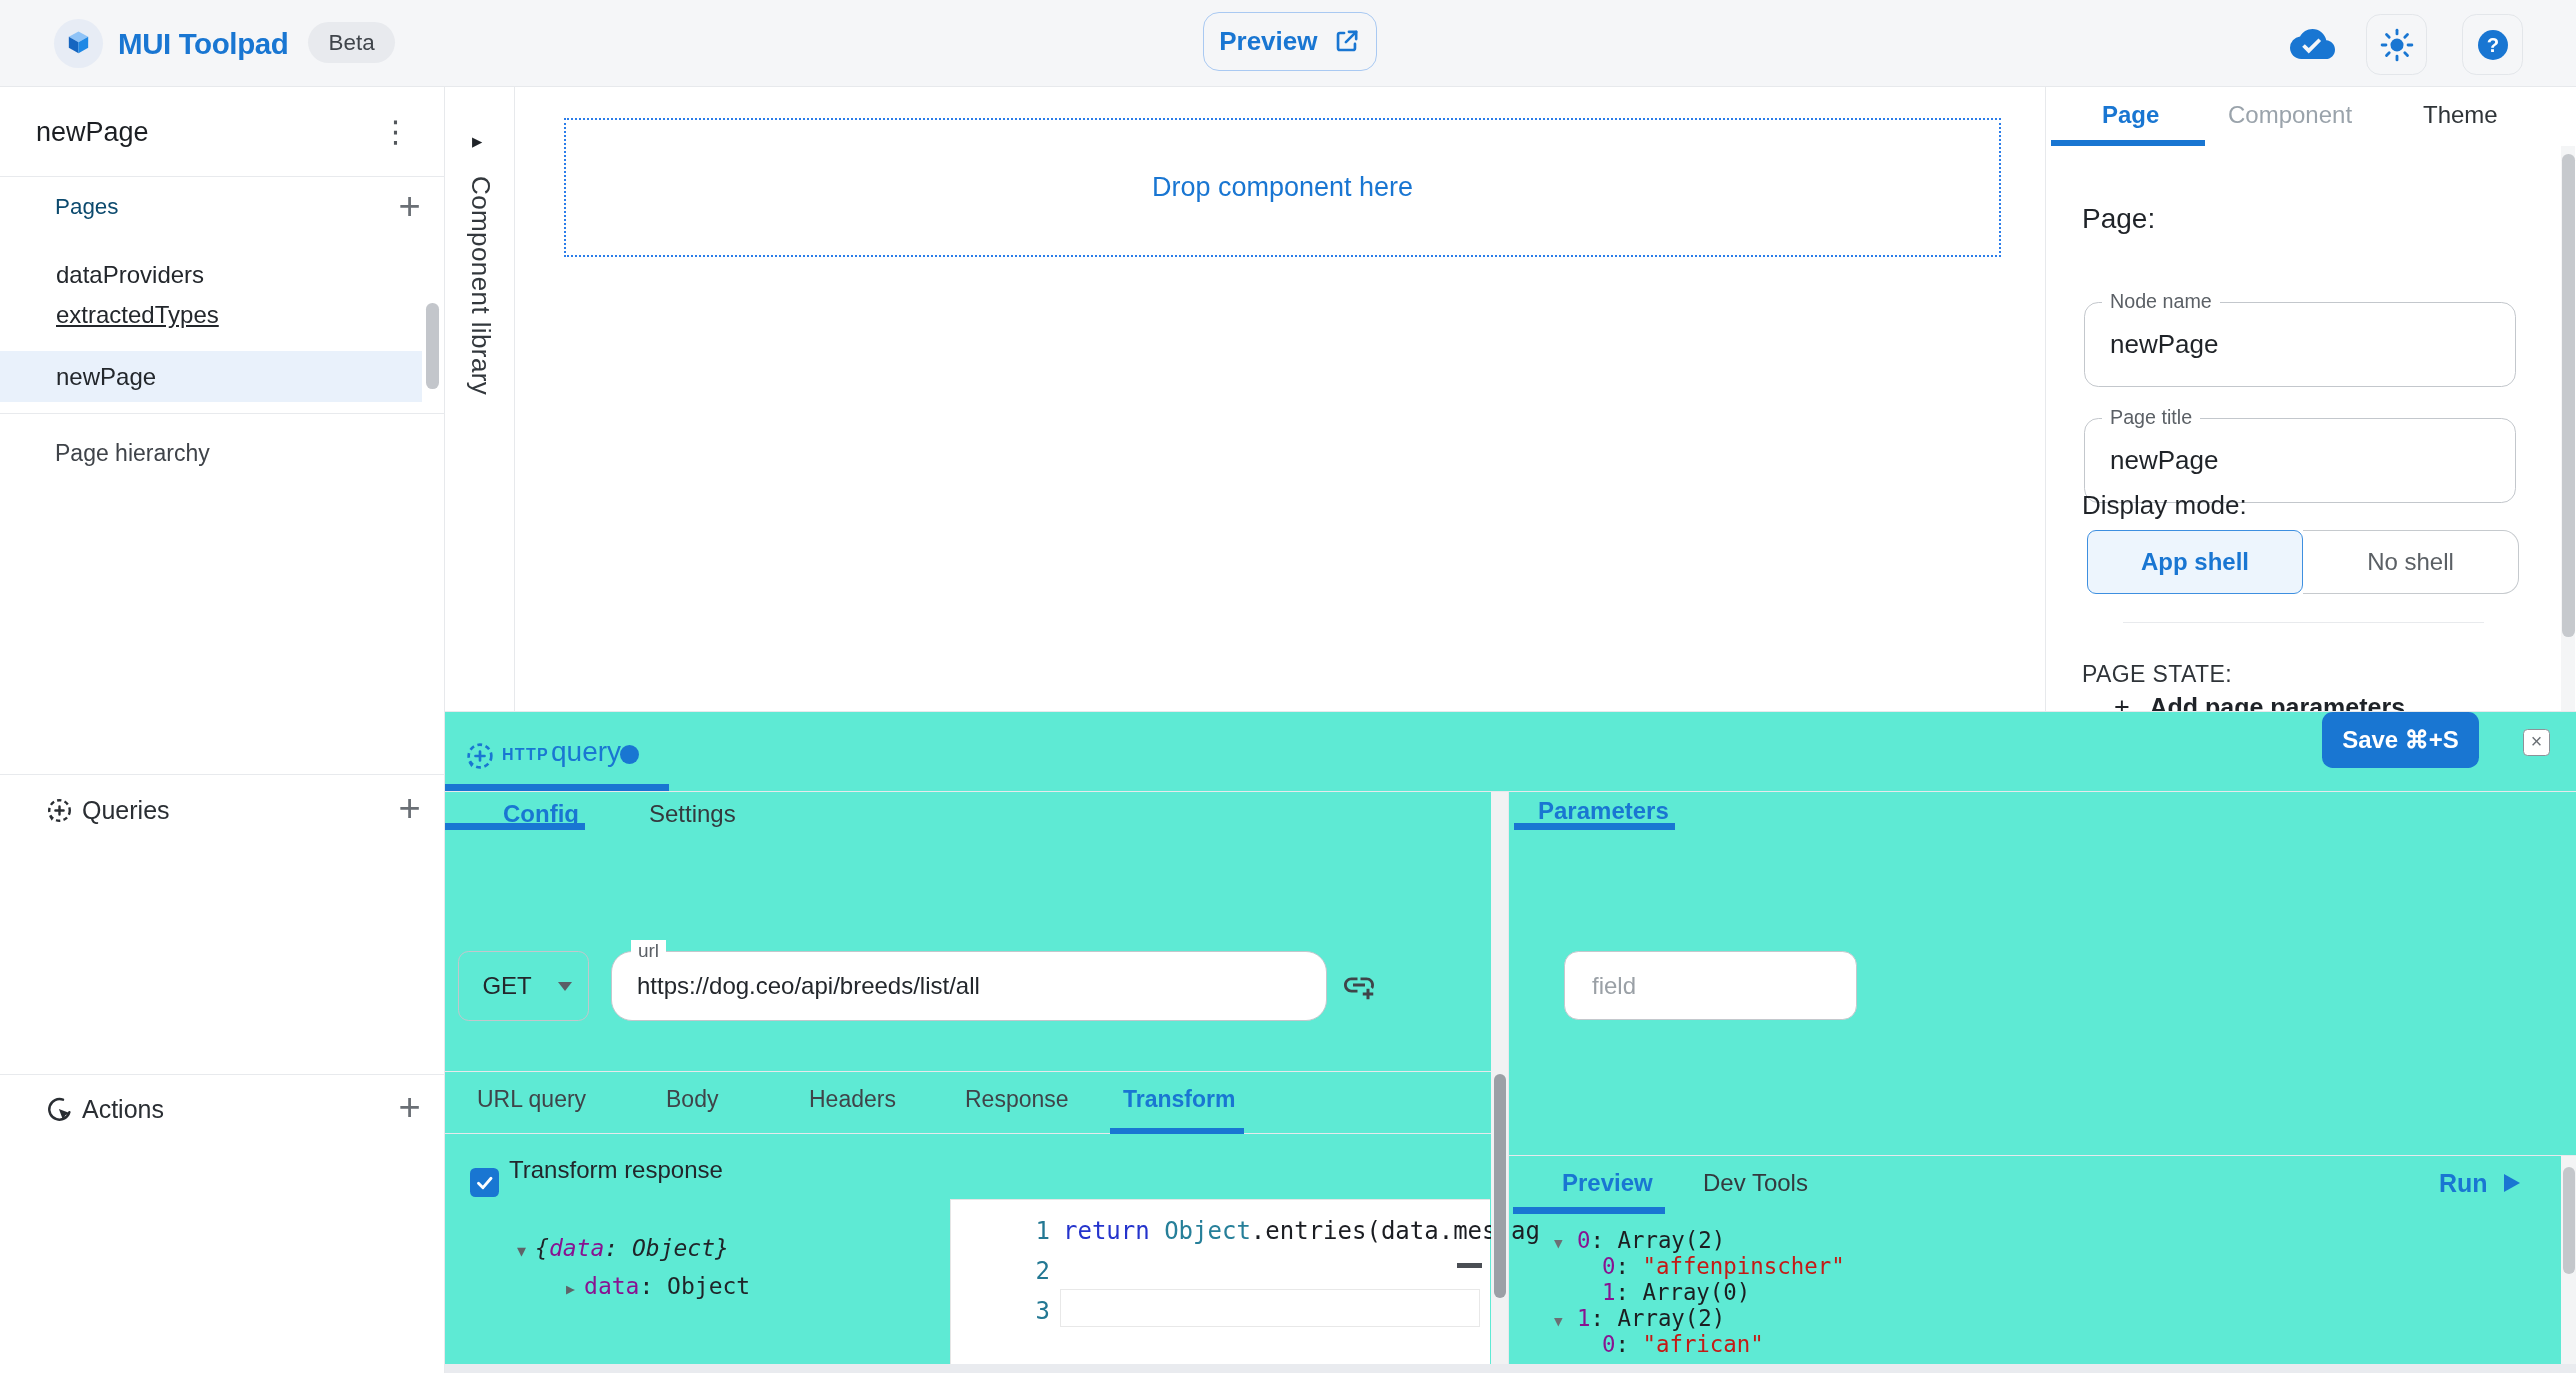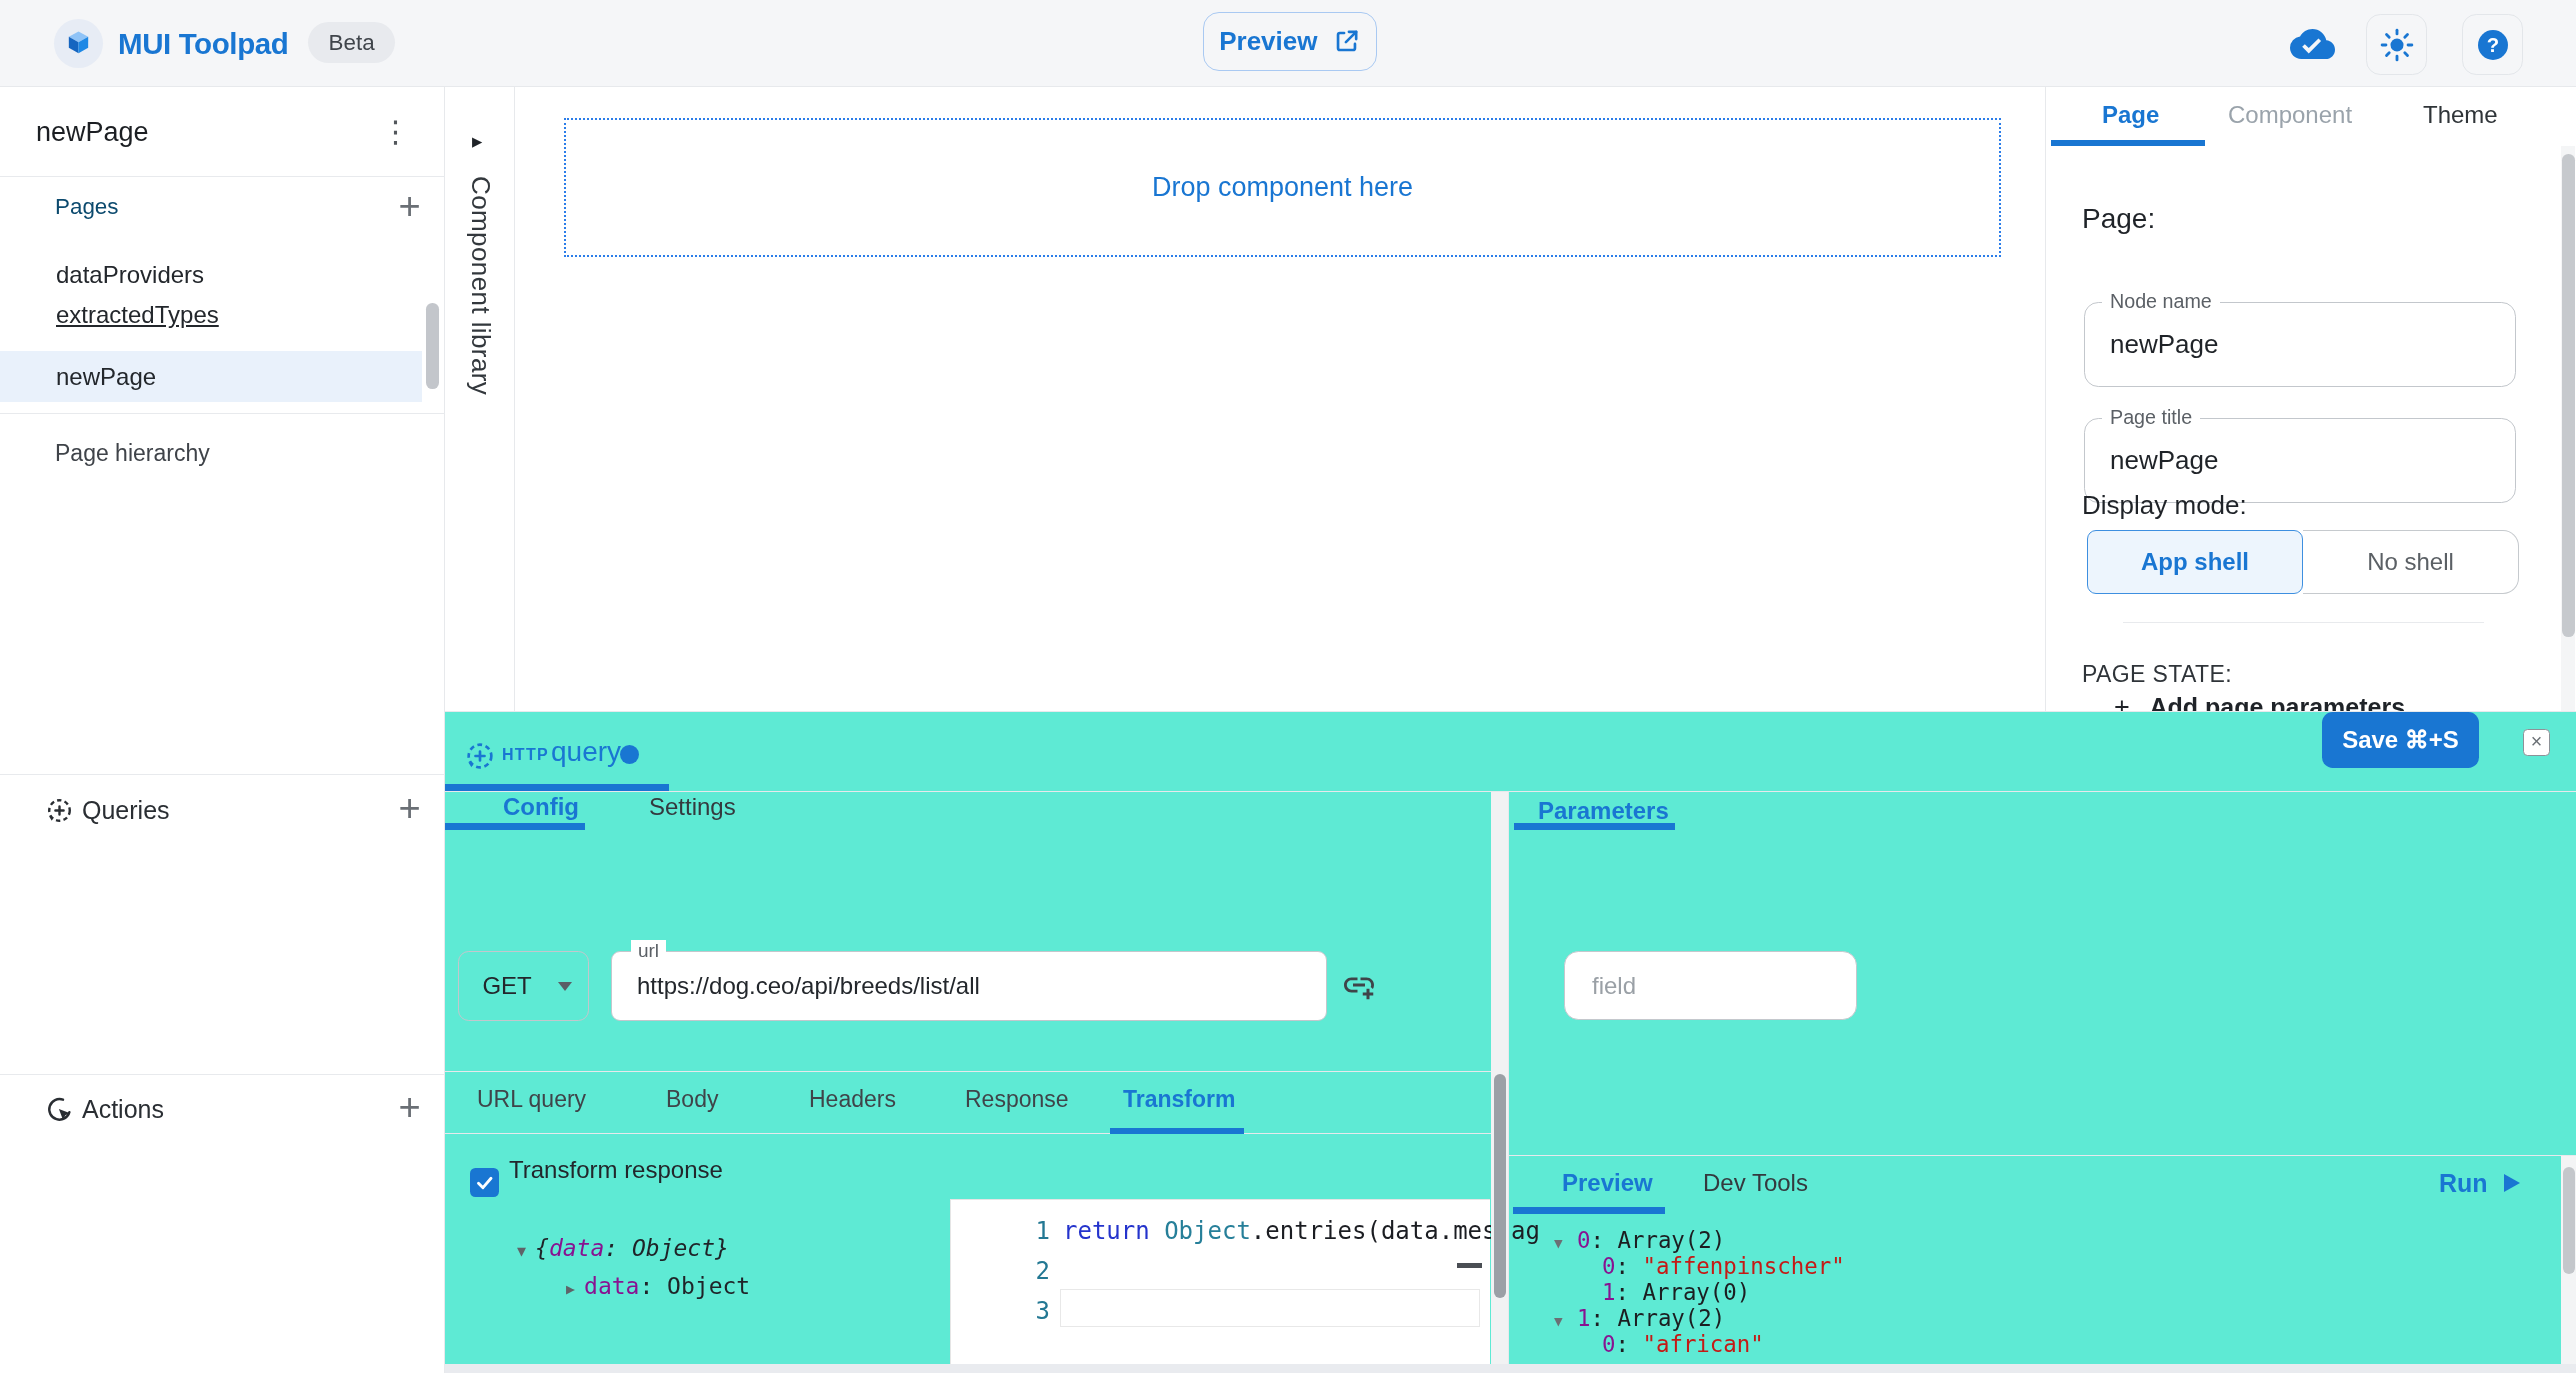--- a/index.html
+++ b/index.html
@@ -66,28 +66,28 @@
   .q-tab { position:absolute; left:0; top:0; width:250px; height:80px; cursor:pointer; }
   .q-ic { position:absolute; left:19px; top:28px; width:32px; height:32px; }
   .q-http { position:absolute; left:57px; top:34px; font-size:16px; font-weight:700; letter-spacing:1.3px; color:#1976d2; }
   .q-name { position:absolute; left:106px; top:24px; font-size:28px; color:#1976d2; }
   .q-dot { position:absolute; left:175px; top:33px; width:19px; height:19px; border-radius:50%; background:#1976d2; }
   .q-underline { position:absolute; left:0; top:72px; width:224px; height:7.2px; background:#1976d2; }
   .save-btn { position:absolute; left:1877px; top:0; width:157px; height:56px; border-radius:10.7px; background:#1976d2; color:#fff; font-size:24px; font-weight:600; display:flex; align-items:center; justify-content:center; border:none; cursor:pointer; }
   .close-btn { position:absolute; left:2078px; top:17px; width:27px; height:27px; border:1.8px solid #8d9298; border-radius:4.5px; color:#6b7075; font-size:19.7px; line-height:23px; text-align:center; cursor:pointer; background:#fff; }
 
   .left-pane { position:absolute; left:0; top:80px; width:1046px; height:583px; }
-  .cfg-tab { position:absolute; top:1px; font-size:24px; cursor:pointer; }
+  .cfg-tab { position:absolute; top:8px; font-size:24px; cursor:pointer; }
   .cfg-underline { position:absolute; left:0; top:31px; width:140px; height:7.2px; background:#1976d2; }
 
   .get-box { position:absolute; left:13.4px; top:159px; width:131px; height:70px; border:1.3px solid #c3c7cc; border-radius:10.7px; cursor:pointer; }
   .get-box span { position:absolute; left:23px; top:0; height:67px; line-height:67px; font-size:24px; color:#23272c; }
   .caret-down { position:absolute; right:16px; top:30px; width:0; height:0; border-left:7.2px solid transparent; border-right:7.2px solid transparent; border-top:9px solid #5a5f66; }
   .url-field { position:absolute; left:166px; top:159px; width:716px; height:70px; }
-  .url-field input { width:100%; height:100%; border:1.3px solid #c3c7cc; border-radius:9px; padding:0 25px; font-size:24px; color:#23272c; font-family:"Liberation Sans",sans-serif; outline:none; }
+  .url-field input { width:100%; height:100%; border:1.3px solid #c3c7cc; border-radius:21px; padding:0 25px; font-size:24px; color:#23272c; font-family:"Liberation Sans",sans-serif; outline:none; }
   .url-label { position:absolute; left:19.7px; top:-10.7px; padding:0 7.2px; background:#fff; font-size:19px; color:#5b6066; }
   .linkadd { position:absolute; left:896px; top:175px; width:36px; height:36px; cursor:pointer; }
 
   .subtabs { position:absolute; left:0; top:279px; width:1046px; height:63px; border-top:0.9px solid #e7e9ec; border-bottom:0.9px solid #e7e9ec; }
   .stab { position:absolute; top:14.3px; font-size:23px; color:#3f4449; cursor:pointer; }
   .stab.active { color:#1976d2; font-weight:600; }
   .st-underline { position:absolute; left:665px; top:56px; width:134px; height:6.3px; background:#1976d2; }
 
   .cb { position:absolute; left:25px; top:376px; width:29px; height:29px; background:#1976d2; border-radius:5.4px; display:flex; align-items:center; justify-content:center; cursor:pointer; }
   .cb-label { position:absolute; left:64px; top:364px; font-size:24px; color:#22262b; }

